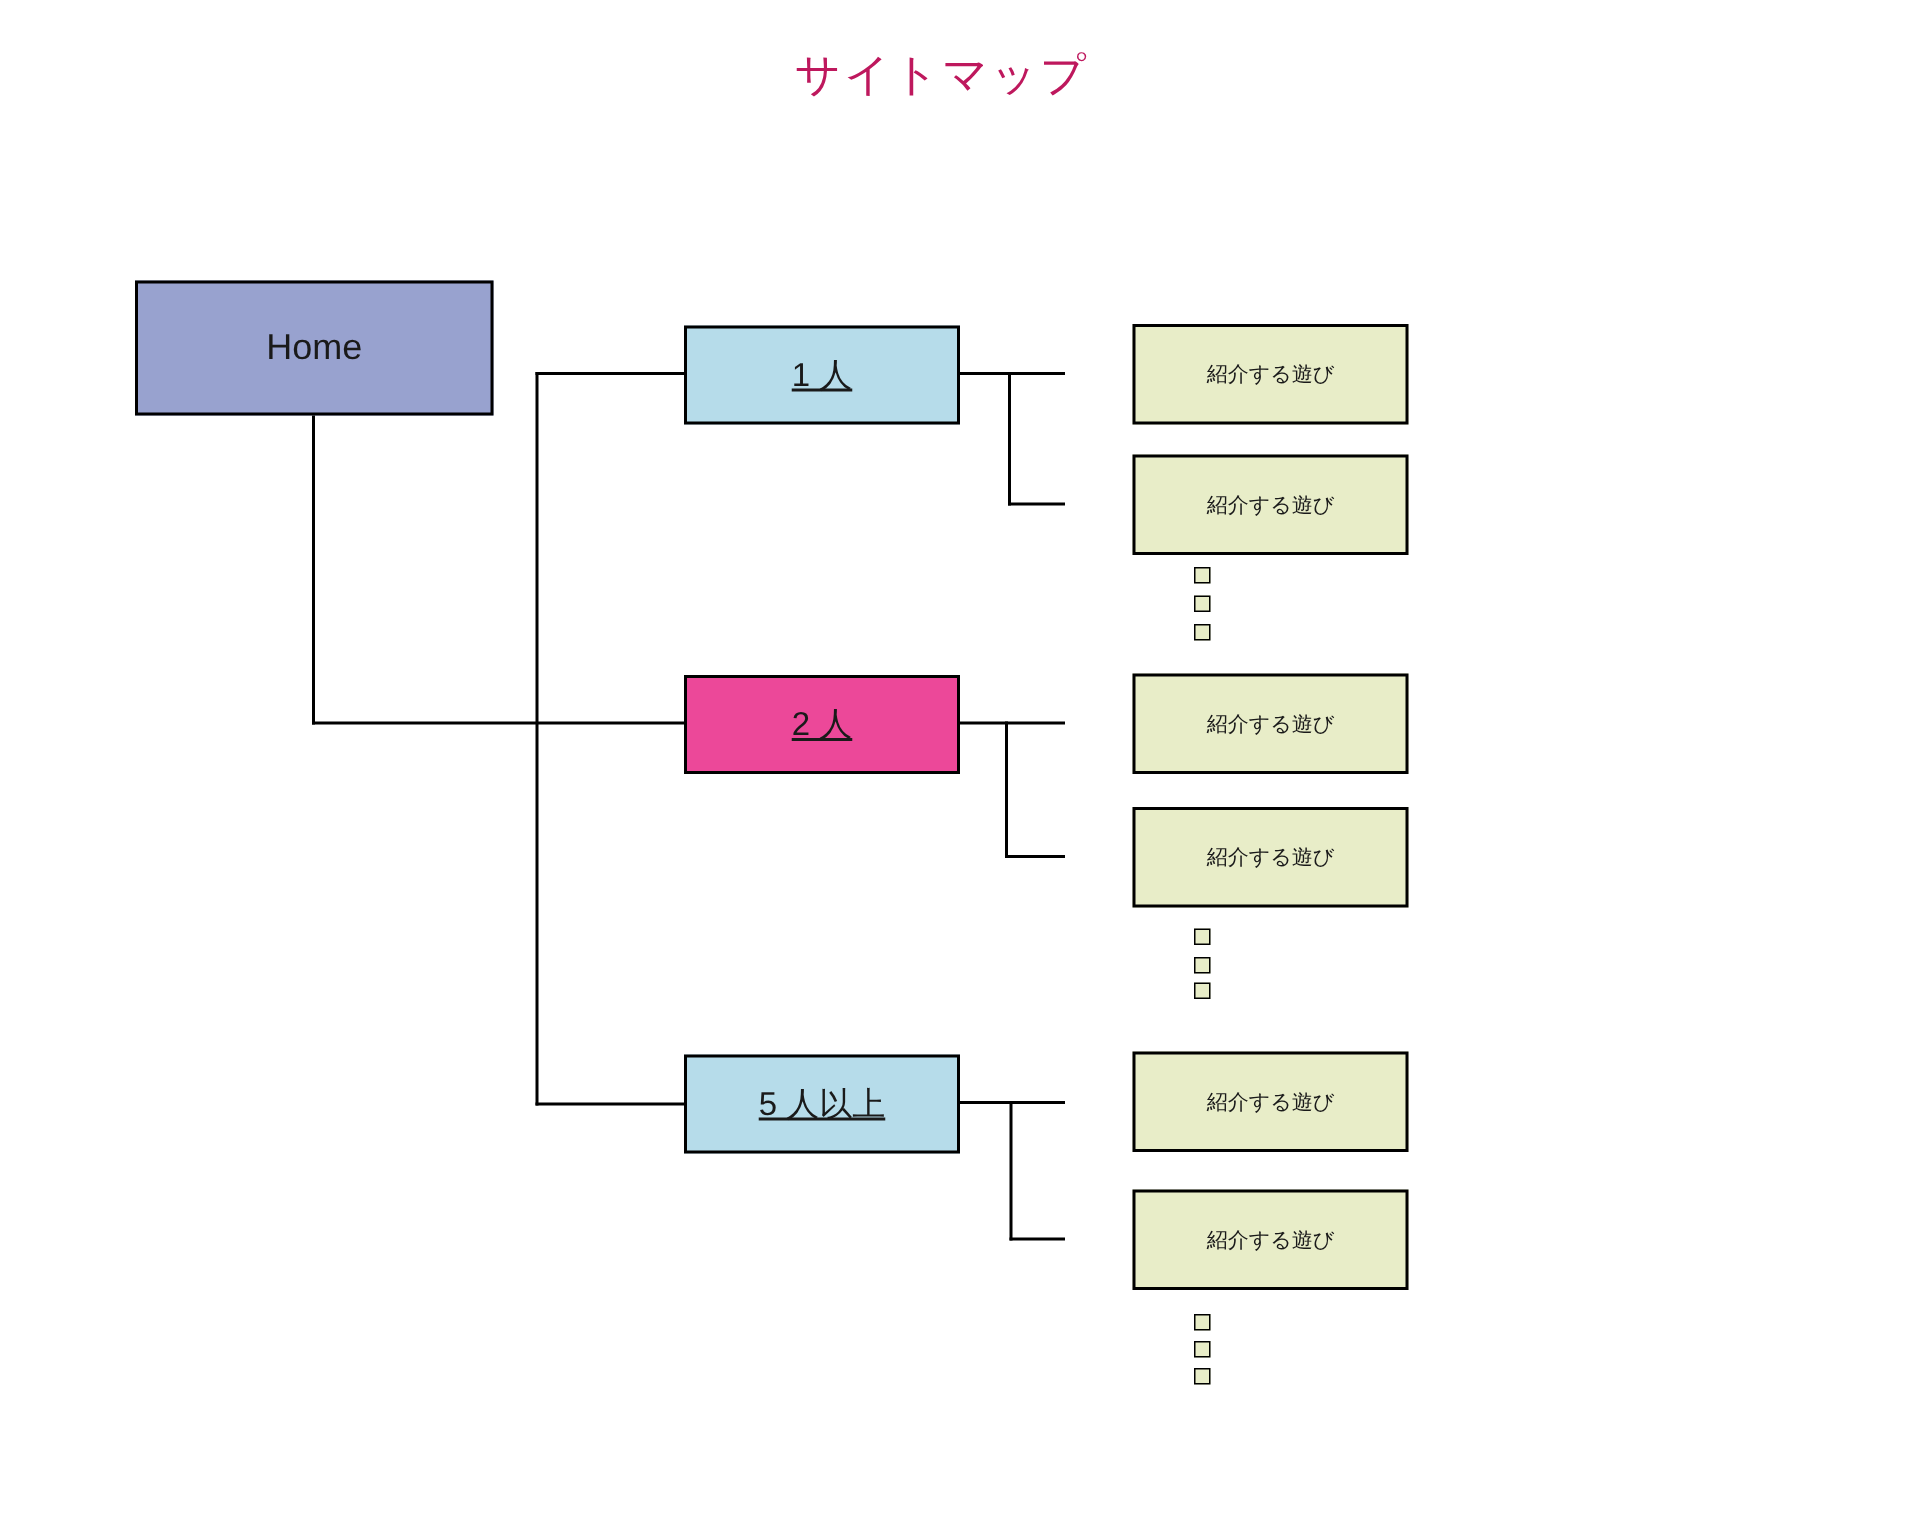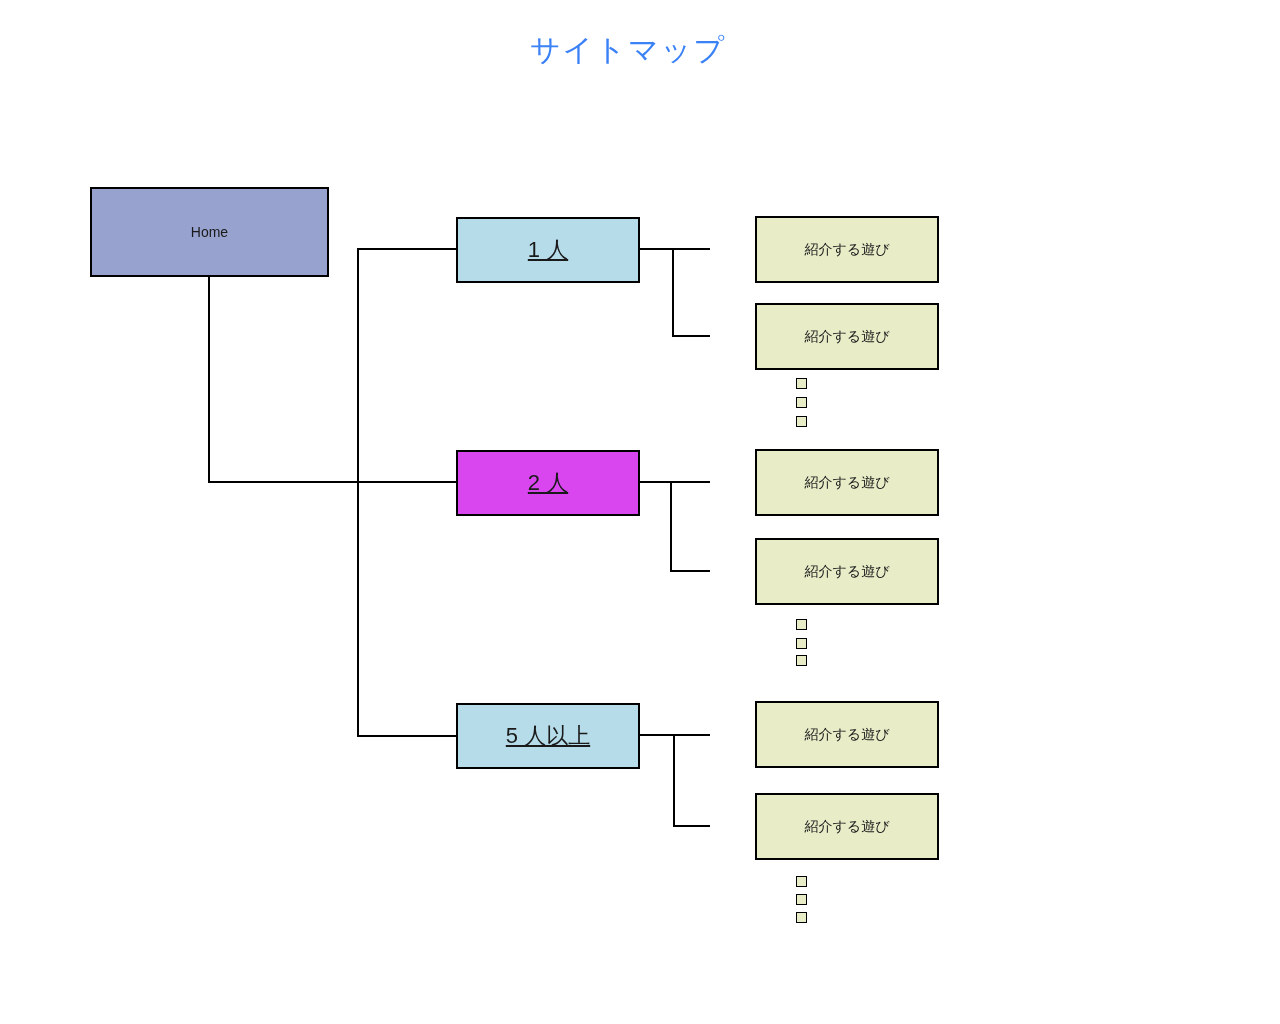--- a/index.html
+++ b/index.html
@@ -16,35 +16,35 @@
     overflow: hidden;
   }
   .title {
     position: absolute;
     top: 30px;
     left: 0;
     width: 1256px;
     text-align: center;
     font-size: 30px;
     letter-spacing: 2px;
-    color: #3b82f6;
+    color: #be185d;
   }
   .box {
     position: absolute;
     box-sizing: border-box;
     border: 2px solid #000000;
     display: flex;
     align-items: center;
     justify-content: center;
     color: #1a1a1a;
   }
   .box-home {
     left: 90px;  top: 187px;
     width: 239px; height: 90px;
-    font-size: 14px;
+    font-size: 24px;
   }
   .box-cat {
     left: 456px;
     width: 184px; height: 66px;
     font-size: 22px;
     text-decoration: underline;
   }
   .box-leaf {
     left: 710px;
     width: 184px; height: 67px;
@@ -68,21 +68,21 @@
 </head>
 <body>
 
 <div id="canvas">
 
   <div class="title">サイトマップ</div>
 
   <div class="box box-home" style="background: rgb(152, 162, 207);">Home</div>
 
   <div class="box box-cat" style="top: 217px; background: rgb(182, 220, 234);">1 人</div>
-  <div class="box box-cat" style="top: 450px; background: #d946ef;">2 人</div>
+  <div class="box box-cat" style="top: 450px; background: #ec4899;">2 人</div>
   <div class="box box-cat" style="top: 703px; background: rgb(182, 220, 234);">5 人以上</div>
 
   <div class="box box-leaf" style="top: 216px; background: rgb(232, 237, 200);">紹介する遊び</div>
   <div class="box box-leaf" style="top: 303px; background: rgb(232, 237, 200);">紹介する遊び</div>
 
   <div class="box box-leaf" style="top: 449px; background: rgb(232, 237, 200);">紹介する遊び</div>
   <div class="box box-leaf" style="top: 538px; background: rgb(232, 237, 200);">紹介する遊び</div>
 
   <div class="box box-leaf" style="top: 701px; background: rgb(232, 237, 200);">紹介する遊び</div>
   <div class="box box-leaf" style="top: 793px; background: rgb(232, 237, 200);">紹介する遊び</div>

